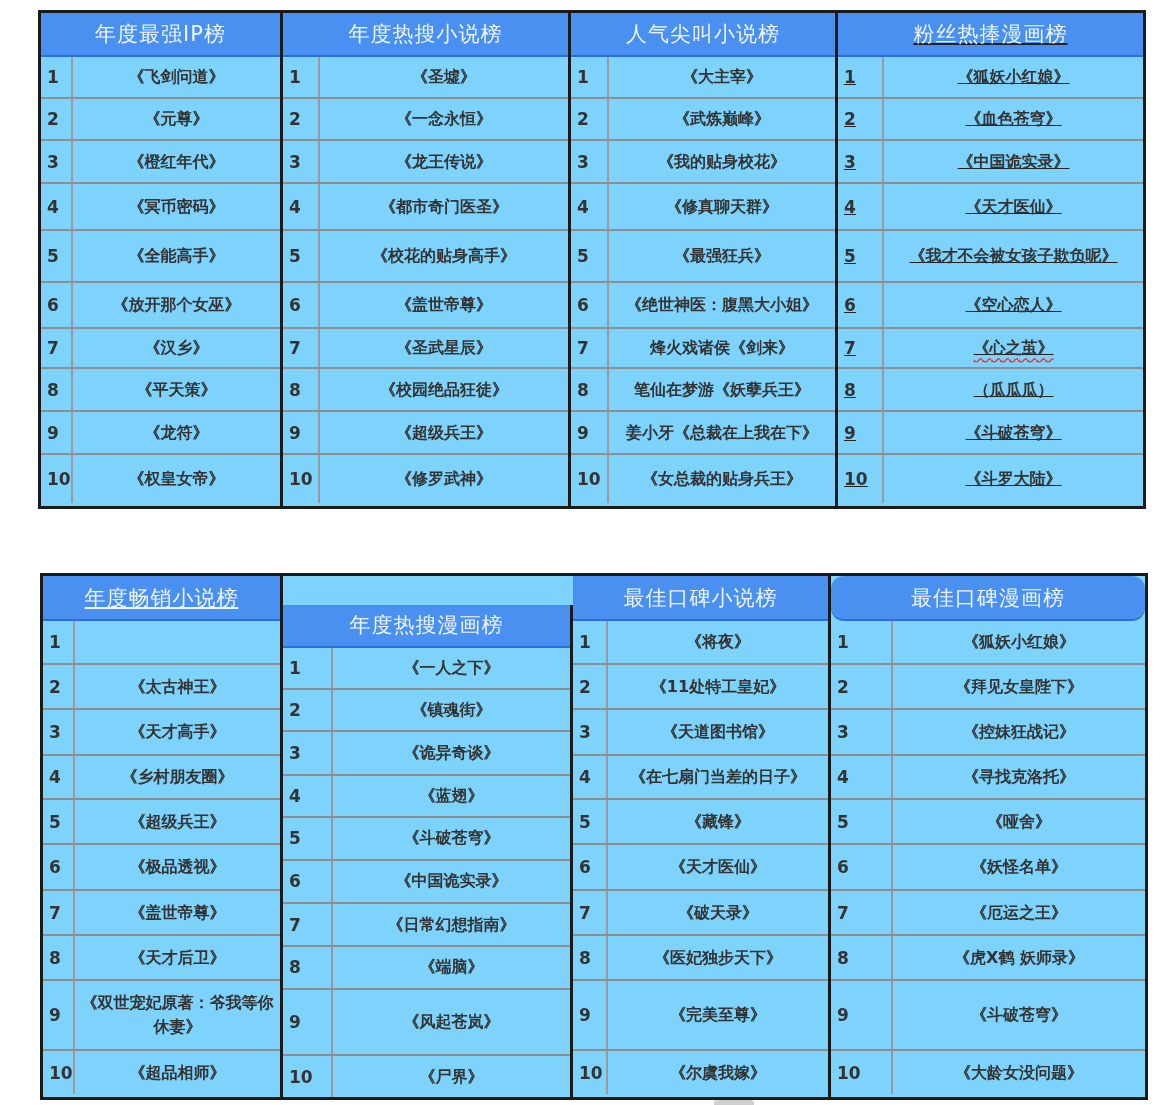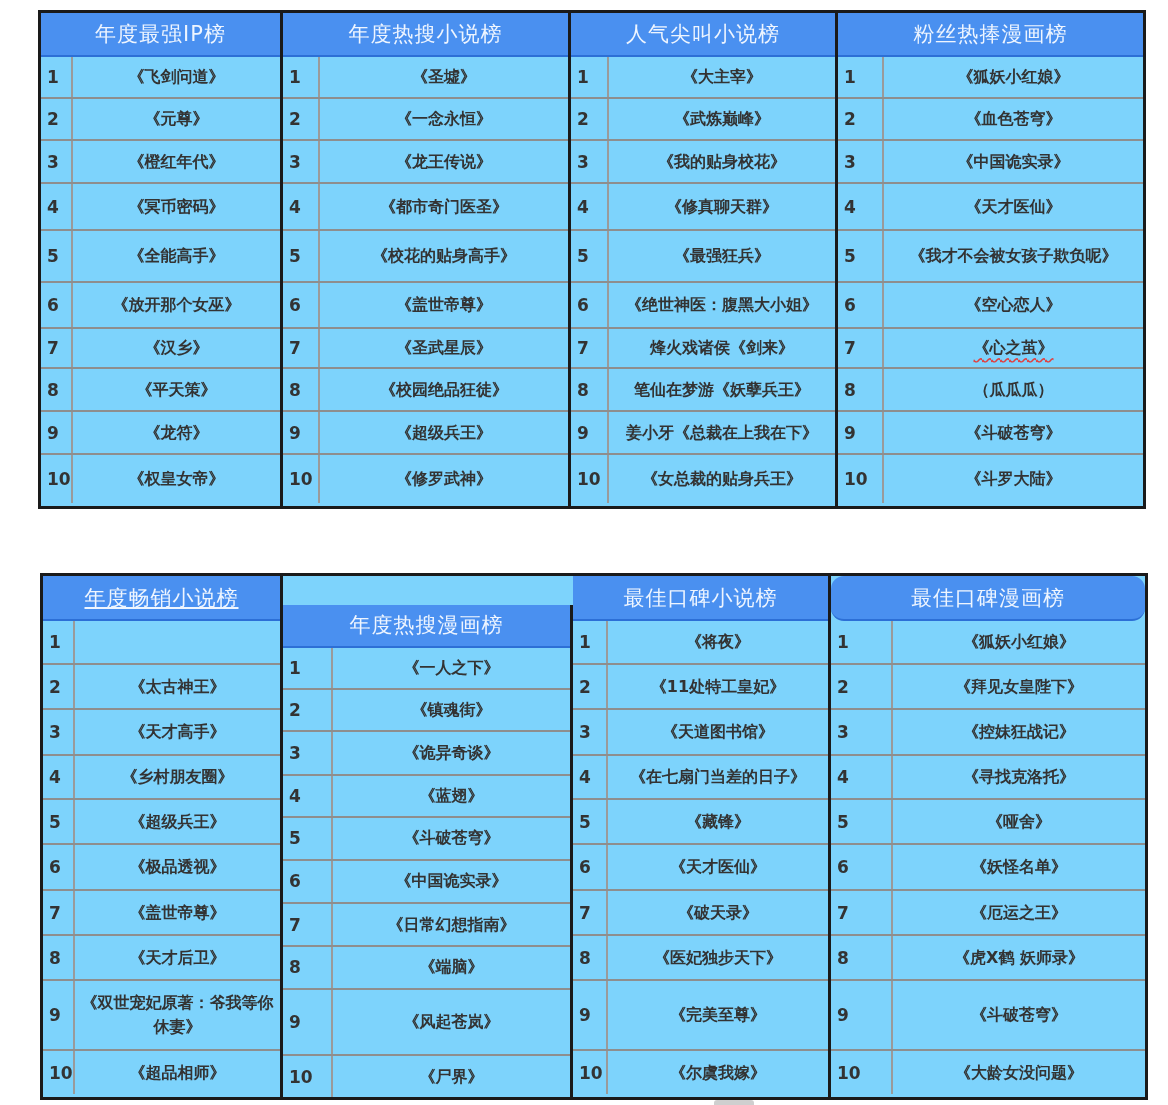--- a/index.html
+++ b/index.html
@@ -210,21 +210,21 @@
           <span>姜小牙《总裁在上我在下》</span>
         </div>
       </div>
       <div class="row" style="height: 48px;">
         <div class="rank" style="width: 38px;">10</div>
         <div class="title">
           <span>《女总裁的贴身兵王》</span>
         </div>
       </div>
     </div>
-    <div class="col" style="width: 305px;">
+    <div class="col" style="width: 305px; text-decoration: underline;">
       <div class="col-head" style="height: 44px;">粉丝热捧漫画榜</div>
       <div class="row" style="height: 42px;">
         <div class="rank" style="width: 46px;">1</div>
         <div class="title">
           <span>《狐妖小红娘》</span>
         </div>
       </div>
       <div class="row" style="height: 42px;">
         <div class="rank" style="width: 46px;">2</div>
         <div class="title">

